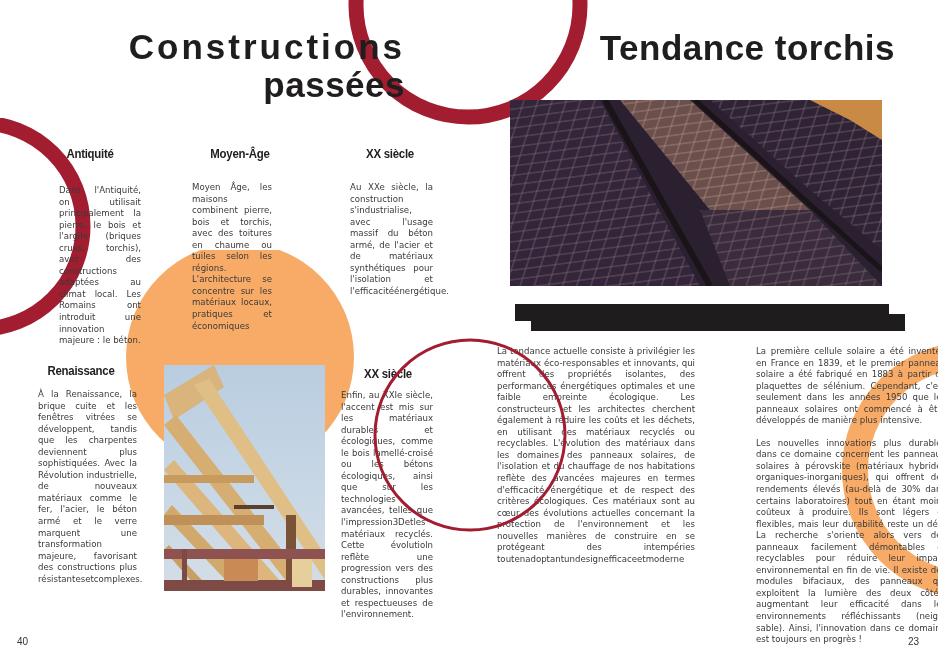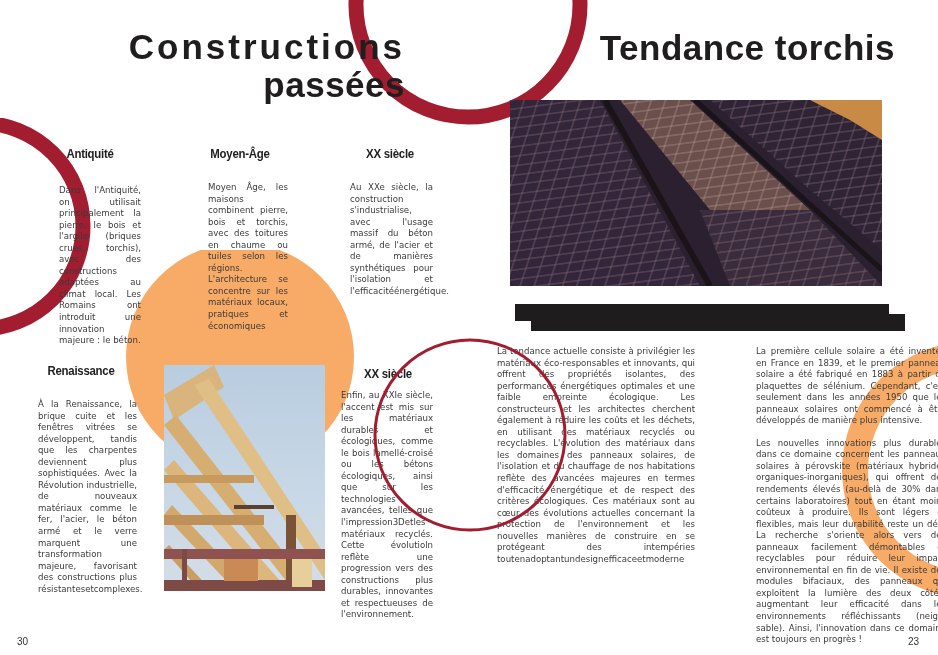--- a/index.html
+++ b/index.html
@@ -37,27 +37,27 @@
 
 <div class="title" style="left:70px;top:28px;width:335px;font-size:35px;line-height:38px;letter-spacing:3px;">
   <div>Constructions</div>
   <div style="letter-spacing:0.5px;">passées</div>
 </div>
 
 <div class="col-head" style="left:50px;top:146px;width:80px;">Antiquité</div>
 <div class="body-text" style="left:51px;top:185px;width:82px;margin-left:8px;">Dans l'Antiquité, on utilisait principalement la pierre, le bois et l'argile (briques crues, torchis), avec des constructions adaptées au climat local. Les Romains ont introduit une innovation majeure : le béton.</div>
 
 <div class="col-head" style="left:195px;top:146px;width:90px;">Moyen-Âge</div>
-<div class="body-text" style="left:208px;top:182px;width:80px;color:#3a3a3a;">Moyen Âge, les maisons combinent pierre, bois et torchis, avec des toitures en chaume ou tuiles selon les régions. L'architecture se concentre sur les matériaux locaux, pratiques et économiques</div>
+<div class="body-text" style="left:192px;top:182px;width:80px;color:#3a3a3a;">Moyen Âge, les maisons combinent pierre, bois et torchis, avec des toitures en chaume ou tuiles selon les régions. L'architecture se concentre sur les matériaux locaux, pratiques et économiques</div>
 
 <div class="col-head" style="left:345px;top:146px;width:90px;">XX siècle</div>
-<div class="body-text" style="left:350px;top:182px;width:83px;">Au XXe siècle, la construction s'industrialise, avec l'usage massif du béton armé, de l'acier et de manières synthétiques pour l'isolation et l'efficacitéénergétique.</div>
+<div class="body-text" style="left:350px;top:182px;width:83px;">Au XXe siècle, la construction s'industrialise, avec l'usage massif du béton armé, de l'acier et de matériaux synthétiques pour l'isolation et l'efficacitéénergétique.</div>
 
 <div class="col-head" style="left:36px;top:363px;width:90px;">Renaissance</div>
-<div class="body-text" style="left:38px;top:399px;width:99px;">À la Renaissance, la brique cuite et les fenêtres vitrées se développent, tandis que les charpentes deviennent plus sophistiquées. Avec la Révolution industrielle, de nouveaux matériaux comme le fer, l'acier, le béton armé et le verre marquent une transformation majeure, favorisant des constructions plus résistantesetcomplexes.</div>
+<div class="body-text" style="left:38px;top:389px;width:99px;">À la Renaissance, la brique cuite et les fenêtres vitrées se développent, tandis que les charpentes deviennent plus sophistiquées. Avec la Révolution industrielle, de nouveaux matériaux comme le fer, l'acier, le béton armé et le verre marquent une transformation majeure, favorisant des constructions plus résistantesetcomplexes.</div>
 
 <div class="photo" style="left:164px;top:365px;width:161px;height:226px;z-index:2;background:linear-gradient(180deg,#b9cde0 0%,#c9d8e6 60%,#d4dde6 100%);">
   <svg width="161" height="226" viewBox="0 0 161 226">
     <polygon points="0,30 50,0 60,22 10,55" fill="#d9b47c"></polygon>
     <polygon points="30,20 45,14 161,190 161,215" fill="#e0bf86"></polygon>
     <polygon points="0,60 12,50 150,226 130,226" fill="#d6ae72"></polygon>
     <polygon points="0,105 10,95 125,226 105,226" fill="#dcb67c"></polygon>
     <polygon points="0,150 8,140 90,226 72,226" fill="#d2a96c"></polygon>
     <polygon points="0,185 5,180 48,226 36,226" fill="#c99e62"></polygon>
     <rect x="0" y="110" width="90" height="8" fill="#c99a5e"></rect>
@@ -68,21 +68,21 @@
     <rect x="0" y="215" width="161" height="11" fill="#7e4a46"></rect>
     <rect x="18" y="184" width="5" height="42" fill="#7e4a46"></rect>
     <rect x="60" y="194" width="34" height="22" fill="#c98a55"></rect>
     <rect x="128" y="194" width="20" height="28" fill="#e7cf9c"></rect>
   </svg>
 </div>
 
 <div class="col-head" style="left:343px;top:366px;width:90px;">XX siècle</div>
 <div class="body-text" style="left:341px;top:390px;width:92px;">Enfin, au XXIe siècle, l'accent est mis sur les matériaux durables et écologiques, comme le bois lamellé-croisé ou les bétons écologiques, ainsi que sur les technologies avancées, telles que l'impression3Detles matériaux recyclés. Cette évolutioln reflète une progression vers des constructions plus durables, innovantes et respectueuses de l'environnement.</div>
 
-<div class="page-num" style="left:17px;top:636px;">30</div>
+<div class="page-num" style="left:17px;top:636px;">40</div>
 
 <div class="title" style="left:530px;top:28px;width:365px;font-size:35px;line-height:40px;letter-spacing:0.5px;">Tendance torchis</div>
 
 <div class="photo" style="left:510px;top:100px;width:372px;height:186px;background:#2a1f2a;">
   <svg width="372" height="186" viewBox="0 0 372 186">
     <defs>
       <pattern id="grid" width="14" height="10" patternUnits="userSpaceOnUse" patternTransform="skewX(-25) rotate(-8)">
         <rect width="14" height="10" fill="none" stroke="#8c7078" stroke-width="0.6"></rect>
       </pattern>
       <pattern id="grid2" width="14" height="10" patternUnits="userSpaceOnUse" patternTransform="skewX(-25) rotate(-8)">

